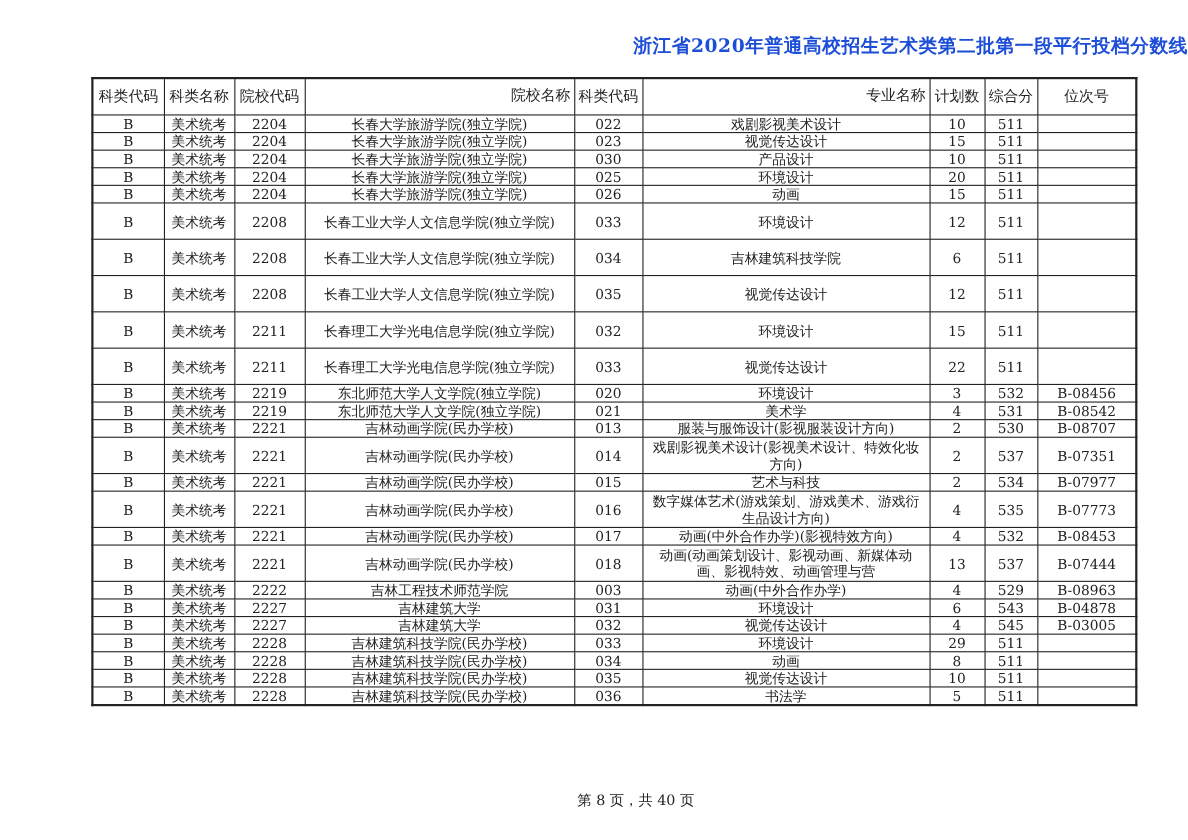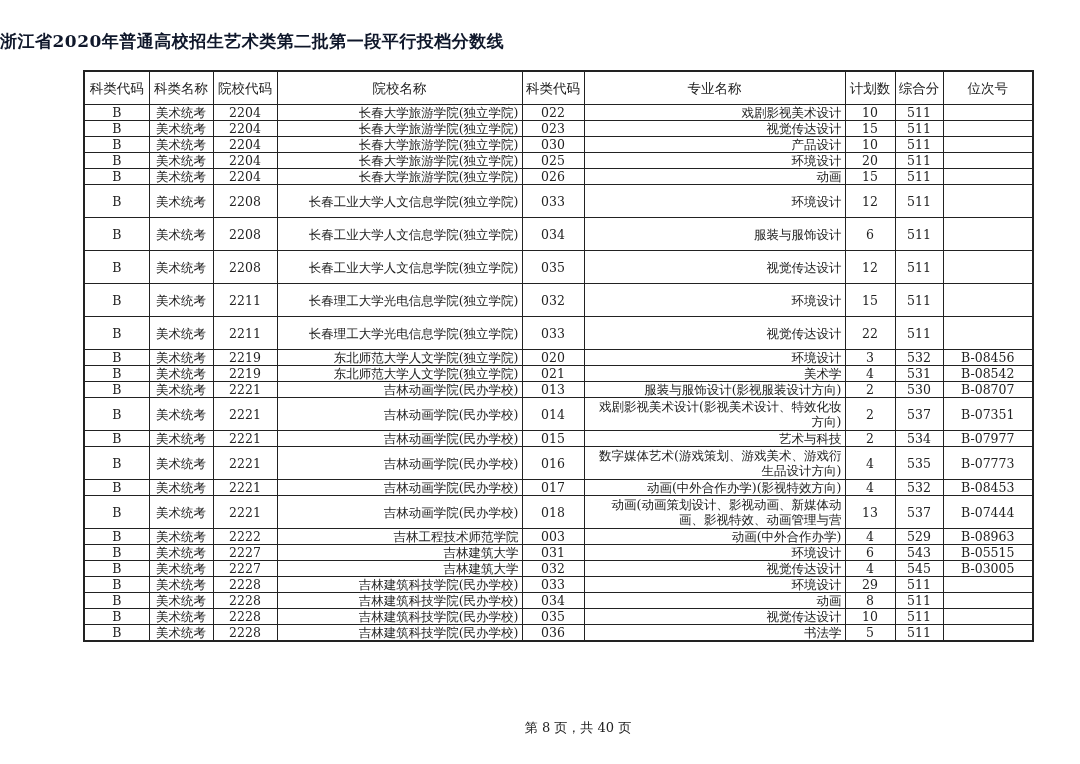--- a/index.html
+++ b/index.html
@@ -1,27 +1,27 @@
 <!DOCTYPE html>
 <html><head>
 <meta charset="utf-8">
 <style>
   html, body { margin:0; padding:0; background:#ffffff; }
   body { width:1080px; height:764px; position:relative; overflow:hidden;
          font-family:"DejaVu Serif", "Liberation Serif", serif; color:#222; }
-  .title { position:absolute; top:30px; left:0; width:1080px; text-align:left;
-           font-size:17px; font-weight:bold; letter-spacing:0.5px; color:#0f172a; }
+  .title { position:absolute; top:30px; left:0; width:1080px; text-align:right;
+           font-size:17px; font-weight:bold; letter-spacing:0.5px; color:#1d4ed8; }
   table { position:absolute; left:83px; top:70px; border-collapse:collapse;
           table-layout:fixed; width:949px; font-size:12.5px; }
   td, th { border:1px solid #222; padding:0 3px; overflow:hidden; white-space:nowrap; line-height:15px; }
   th { font-weight:normal; height:32px; font-size:13.5px; }
   table { border:2px solid #222; }
   td.c { text-align:center; }
-  td.l { text-align:right; }
-  th.l { text-align:center; }
+  td.l { text-align:center; }
+  th.l { text-align:right;font-family:Liberation Mono, monospace; }
   td.wrap { white-space:normal; word-break:break-all; }
   tr.r1 td { height:15px; }
   tr.r2 td { height:32px; }
   .footer { position:absolute; top:719px; left:0; width:1080px; text-align:center; font-size:13px; color:#222;padding-left:38px; }
 </style>
 </head>
 <body>
 
 <div class="title">浙江省2020年普通高校招生艺术类第二批第一段平行投档分数线</div>
 
@@ -116,21 +116,21 @@
         <td class="c">12</td>
         <td class="c">511</td>
         <td class="c"></td>
       </tr>
       <tr class="r2">
         <td class="c">B</td>
         <td class="c">美术统考</td>
         <td class="c">2208</td>
         <td class="l wrap">长春工业大学人文信息学院(独立学院)</td>
         <td class="c">034</td>
-        <td class="l wrap">服装与服饰设计</td>
+        <td class="l wrap">吉林建筑科技学院</td>
         <td class="c">6</td>
         <td class="c">511</td>
         <td class="c"></td>
       </tr>
       <tr class="r2">
         <td class="c">B</td>
         <td class="c">美术统考</td>
         <td class="c">2208</td>
         <td class="l wrap">长春工业大学人文信息学院(独立学院)</td>
         <td class="c">035</td>
@@ -262,21 +262,21 @@
       </tr>
       <tr class="r1">
         <td class="c">B</td>
         <td class="c">美术统考</td>
         <td class="c">2227</td>
         <td class="l">吉林建筑大学</td>
         <td class="c">031</td>
         <td class="l">环境设计</td>
         <td class="c">6</td>
         <td class="c">543</td>
-        <td class="c">B-05515</td>
+        <td class="c">B-04878</td>
       </tr>
       <tr class="r1">
         <td class="c">B</td>
         <td class="c">美术统考</td>
         <td class="c">2227</td>
         <td class="l">吉林建筑大学</td>
         <td class="c">032</td>
         <td class="l">视觉传达设计</td>
         <td class="c">4</td>
         <td class="c">545</td>

